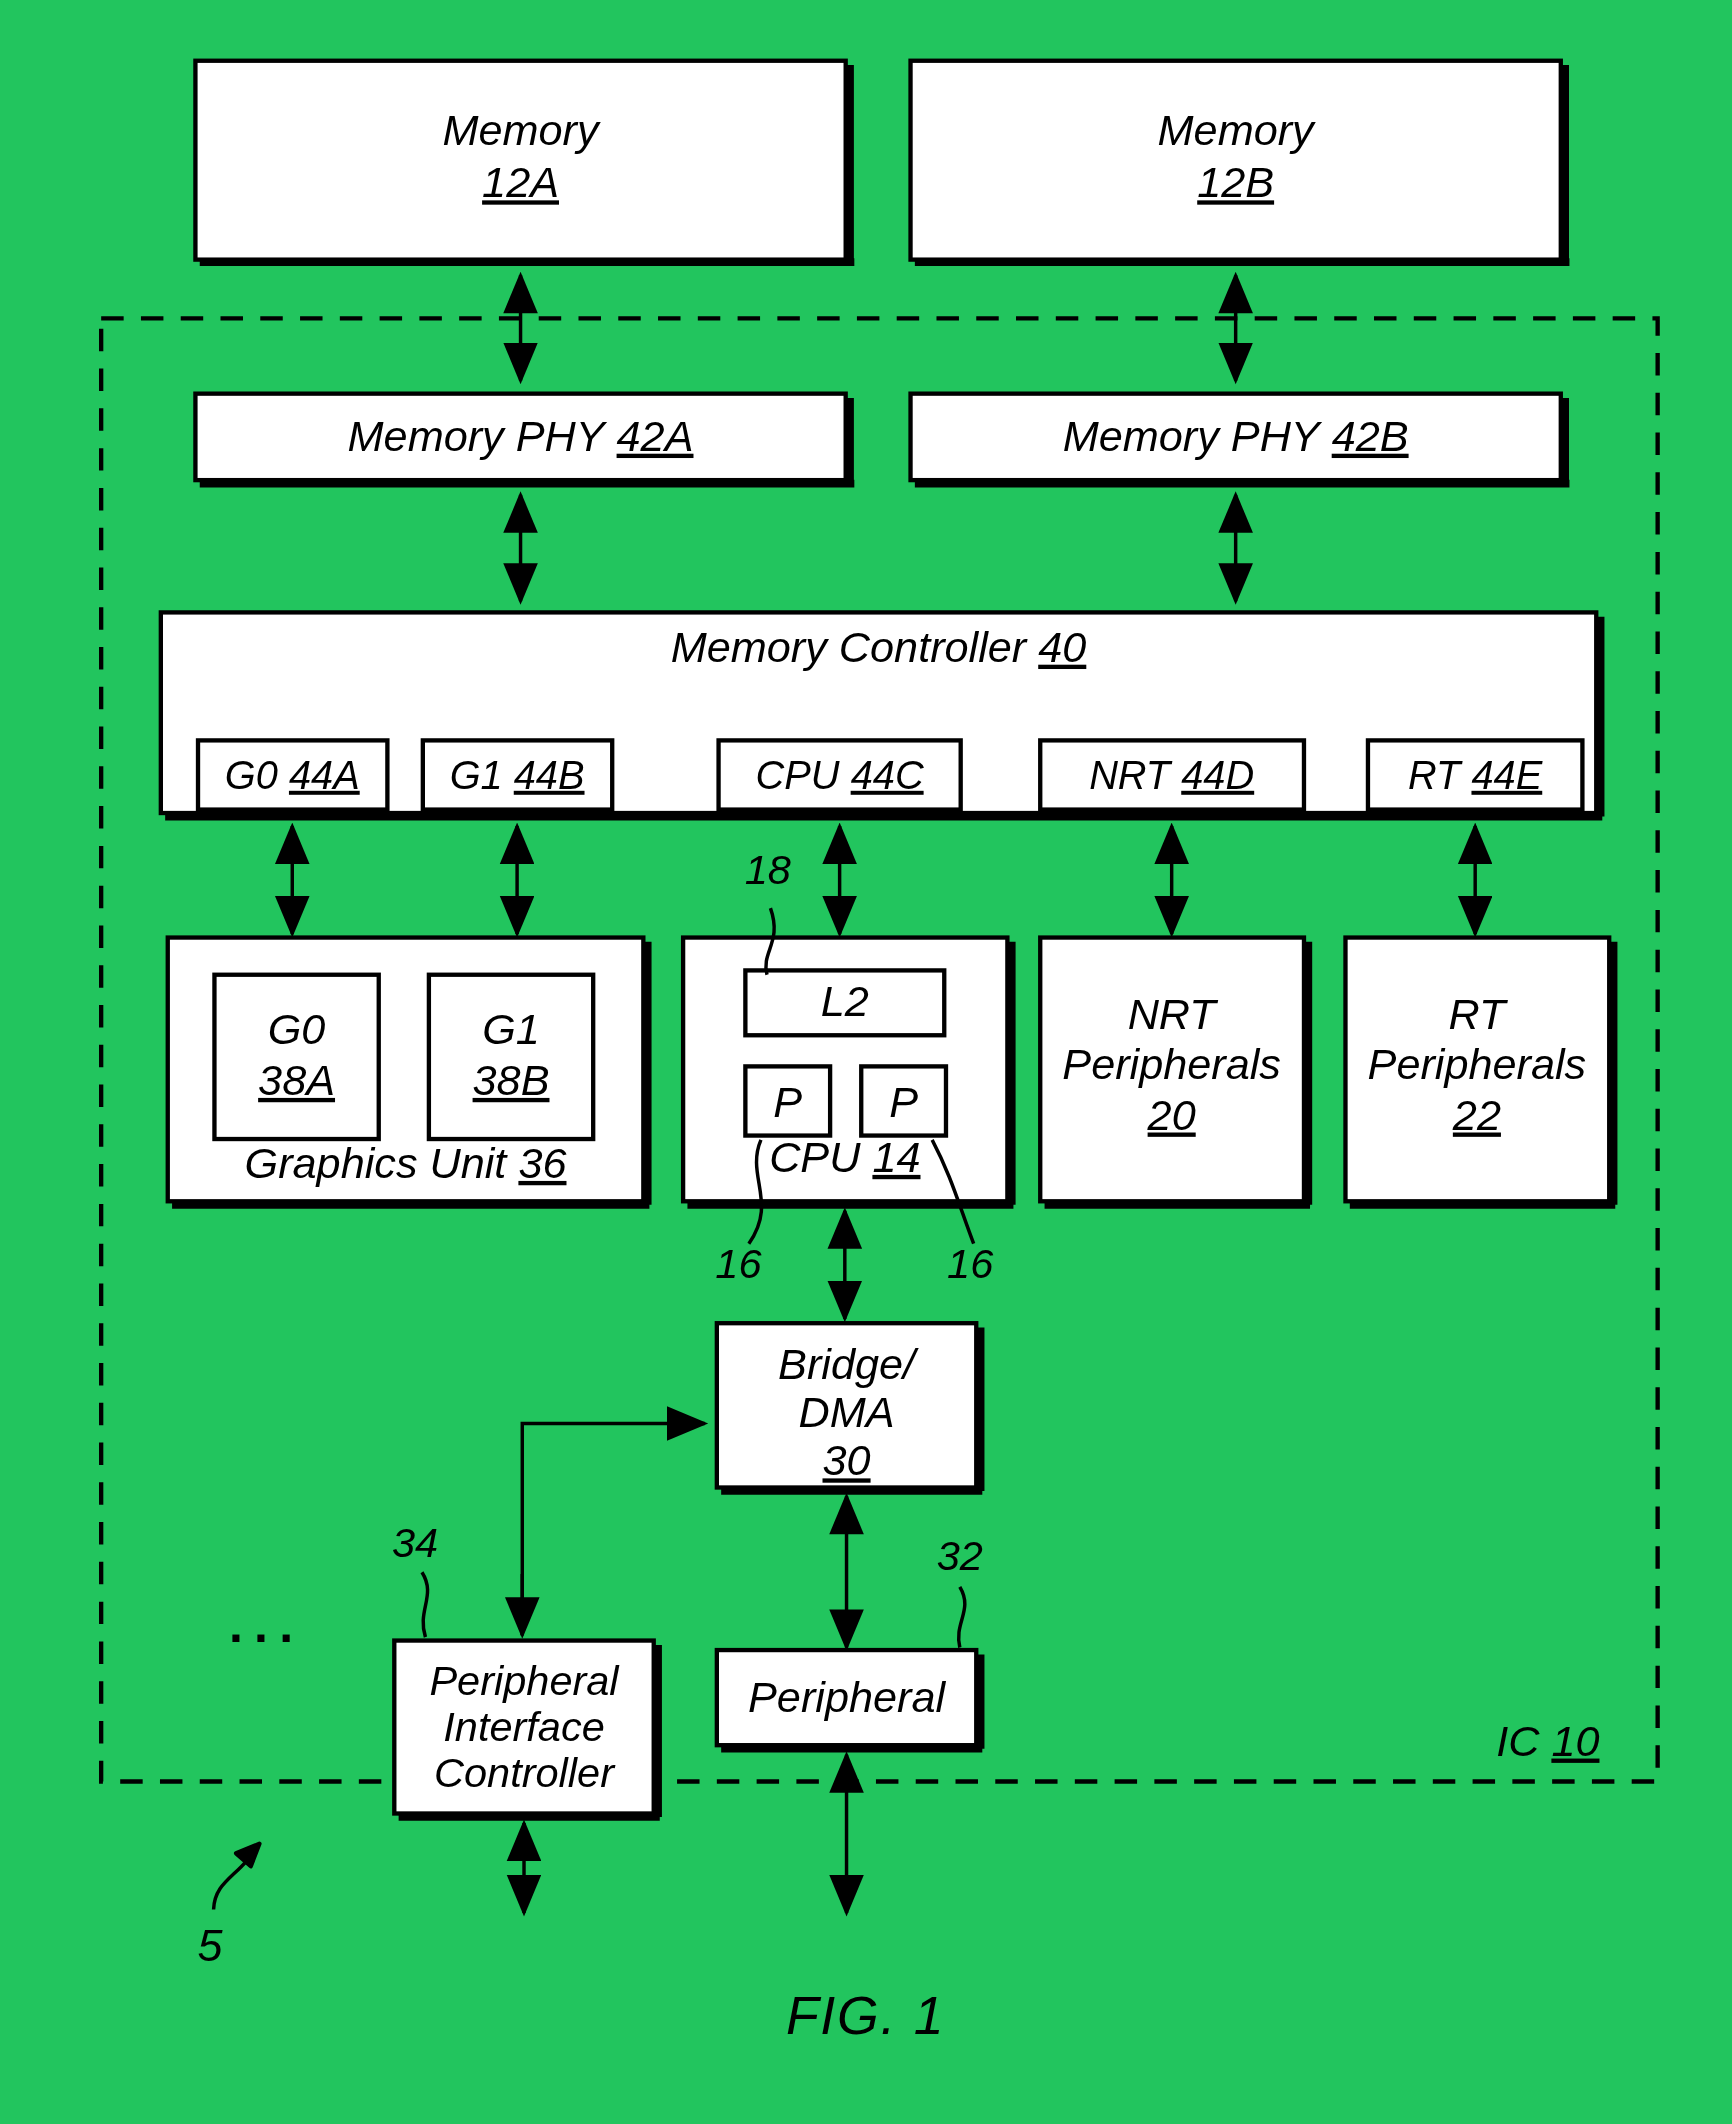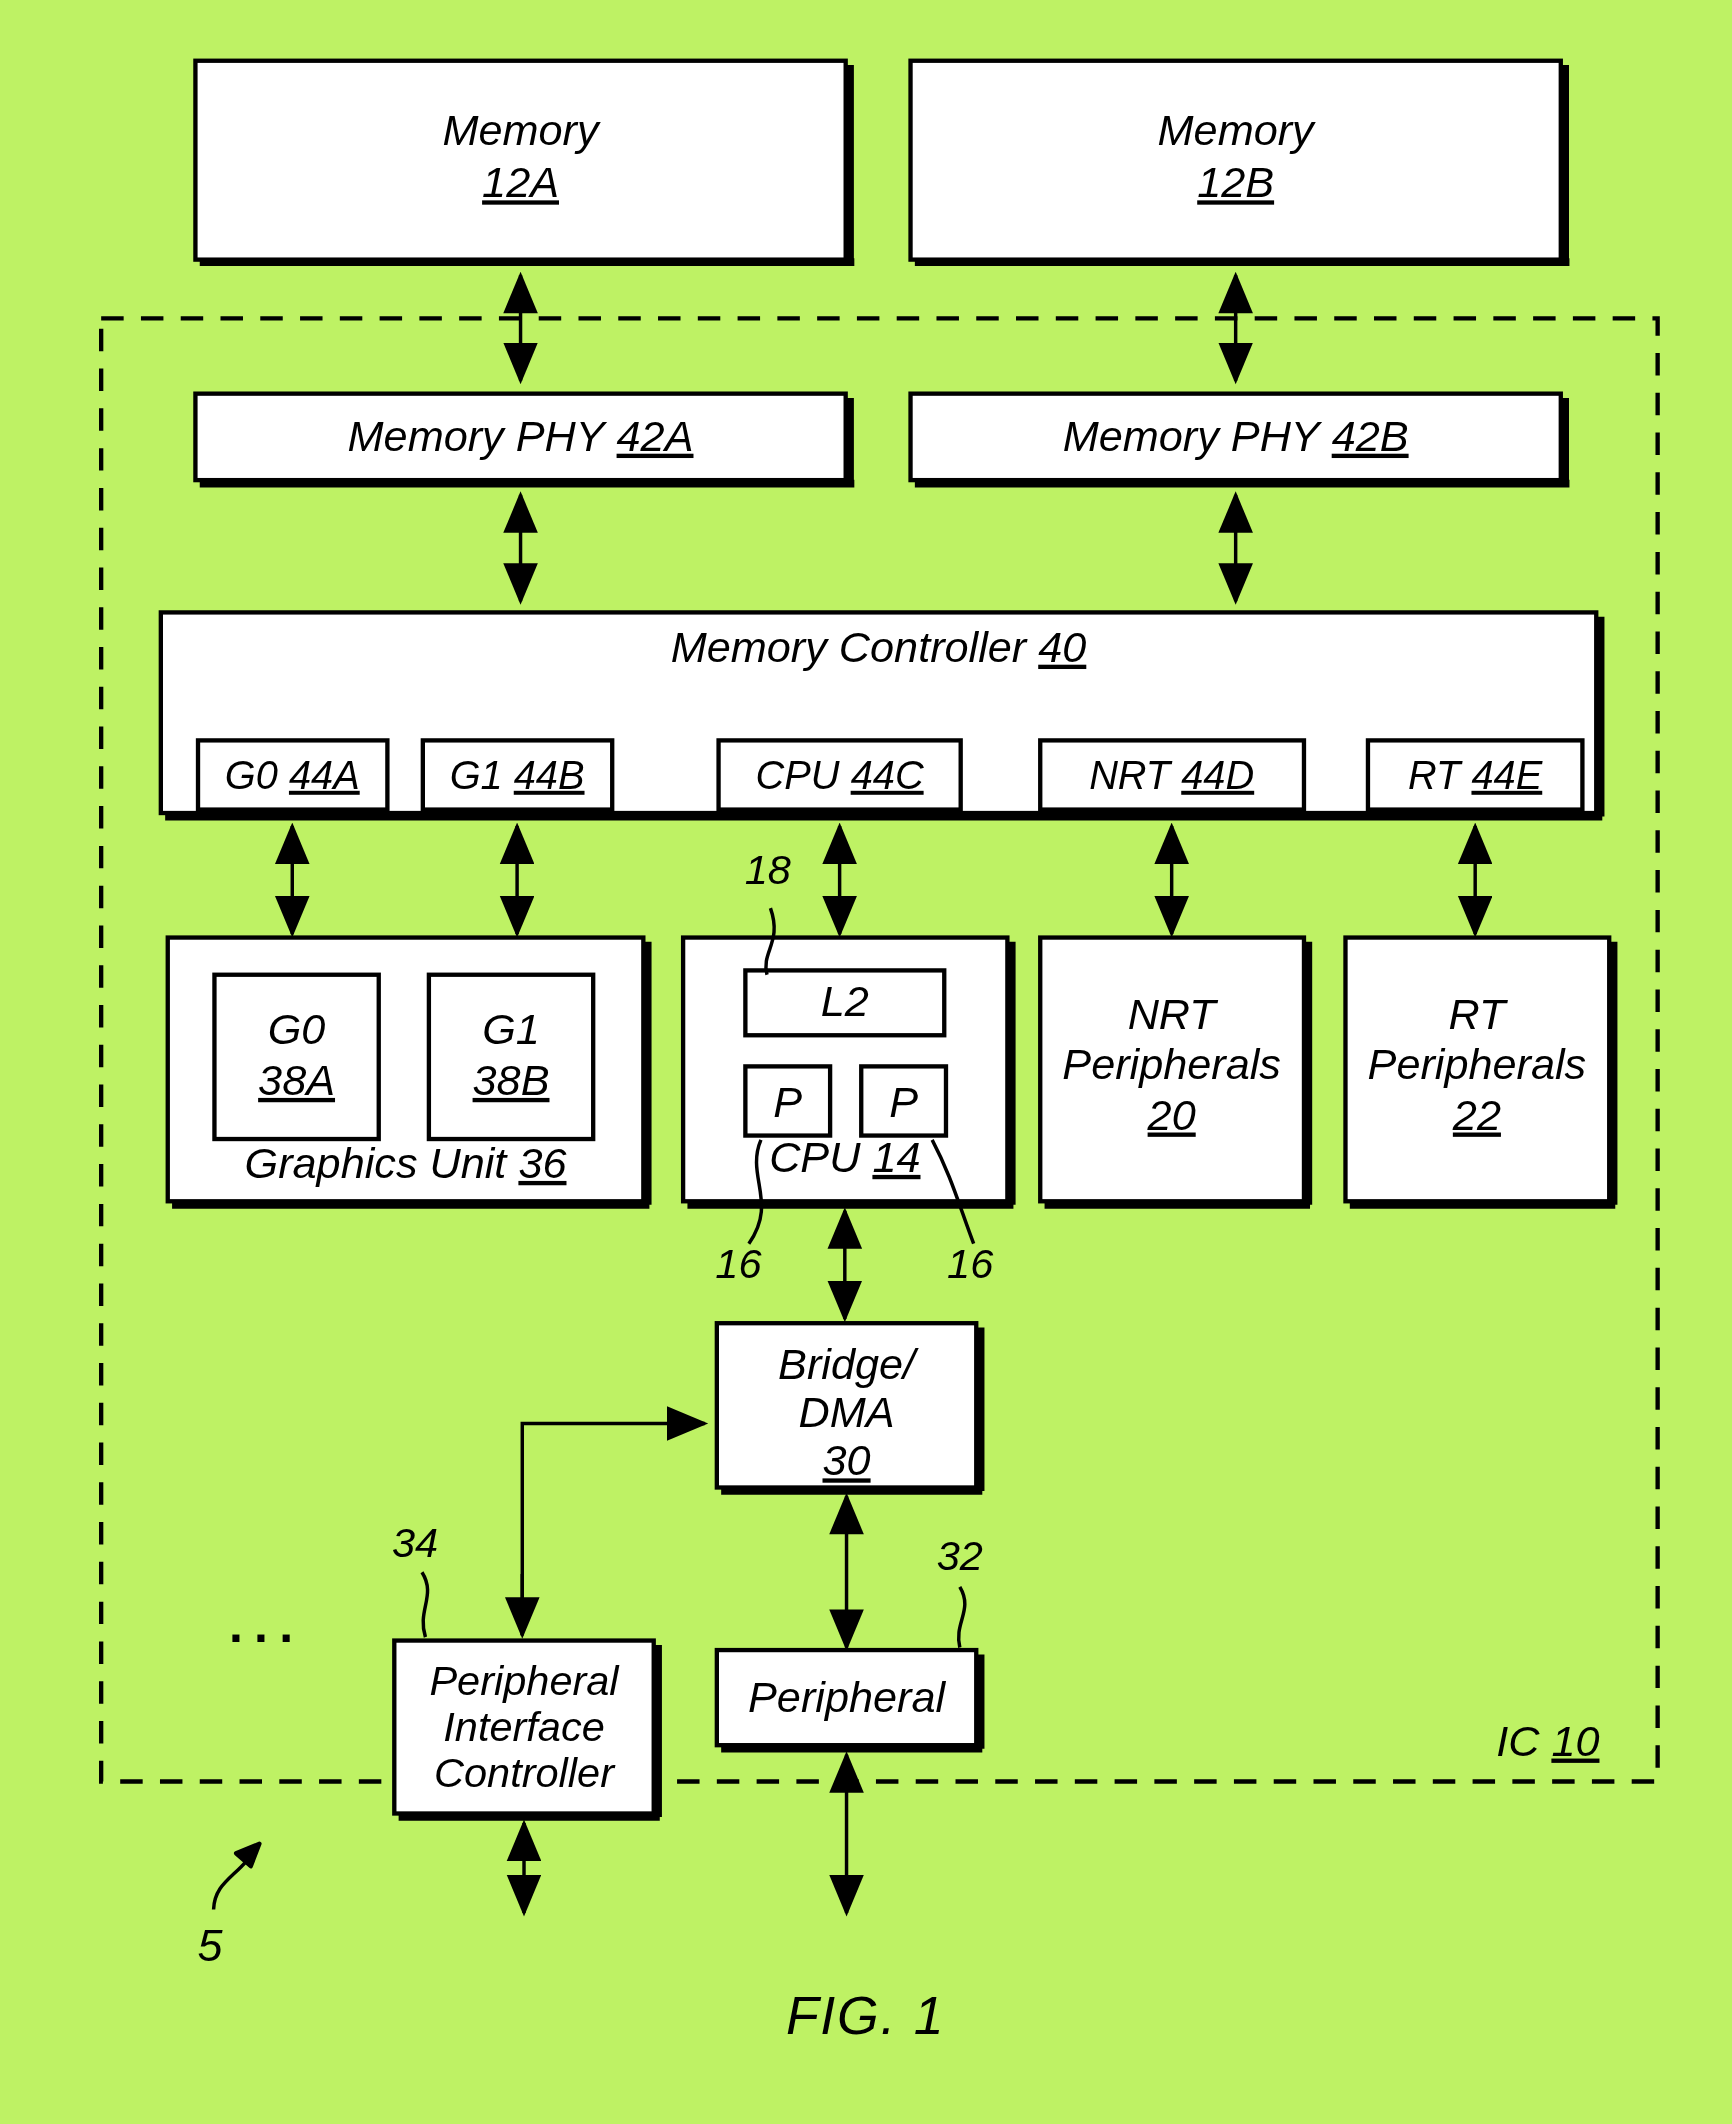--- a/index.html
+++ b/index.html
@@ -8,21 +8,21 @@
     padding: 0;
     background: #ffffff;
   }
   body {
     font-family: "Liberation Sans", sans-serif;
   }
   #figure-root {
     position: relative;
     width: 1732px;
     height: 2125px;
-    background: #bef264;
+    background: #22c55e;
     overflow: hidden;
   }
   svg.diagram {
     position: absolute;
     top: 0;
     left: 0;
     width: 1732px;
     height: 2125px;
     display: block;
   }

